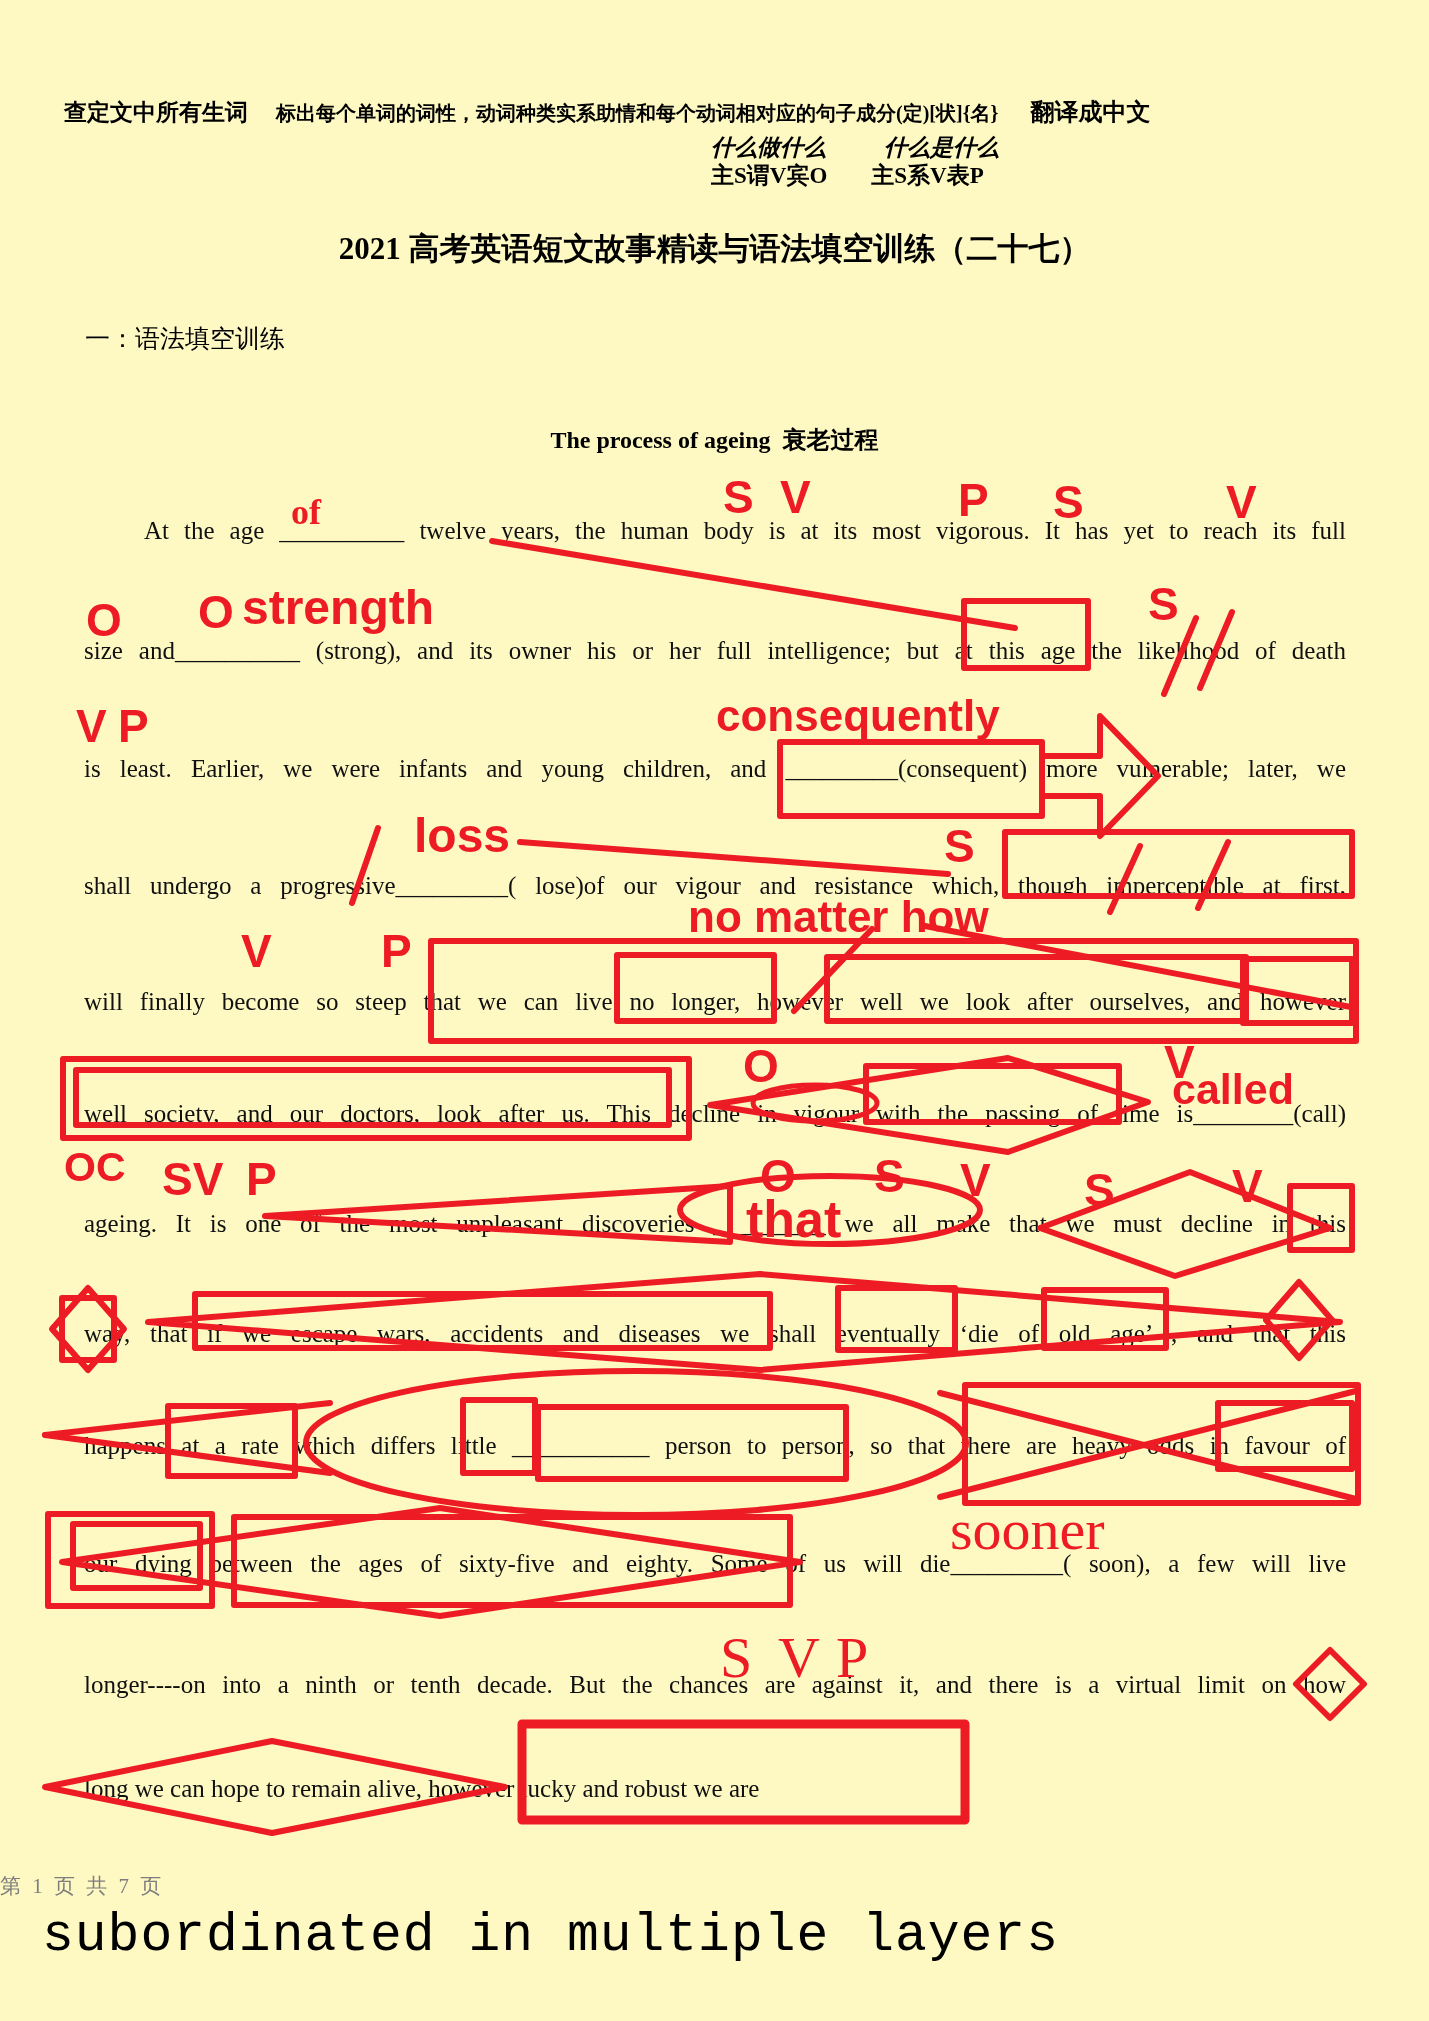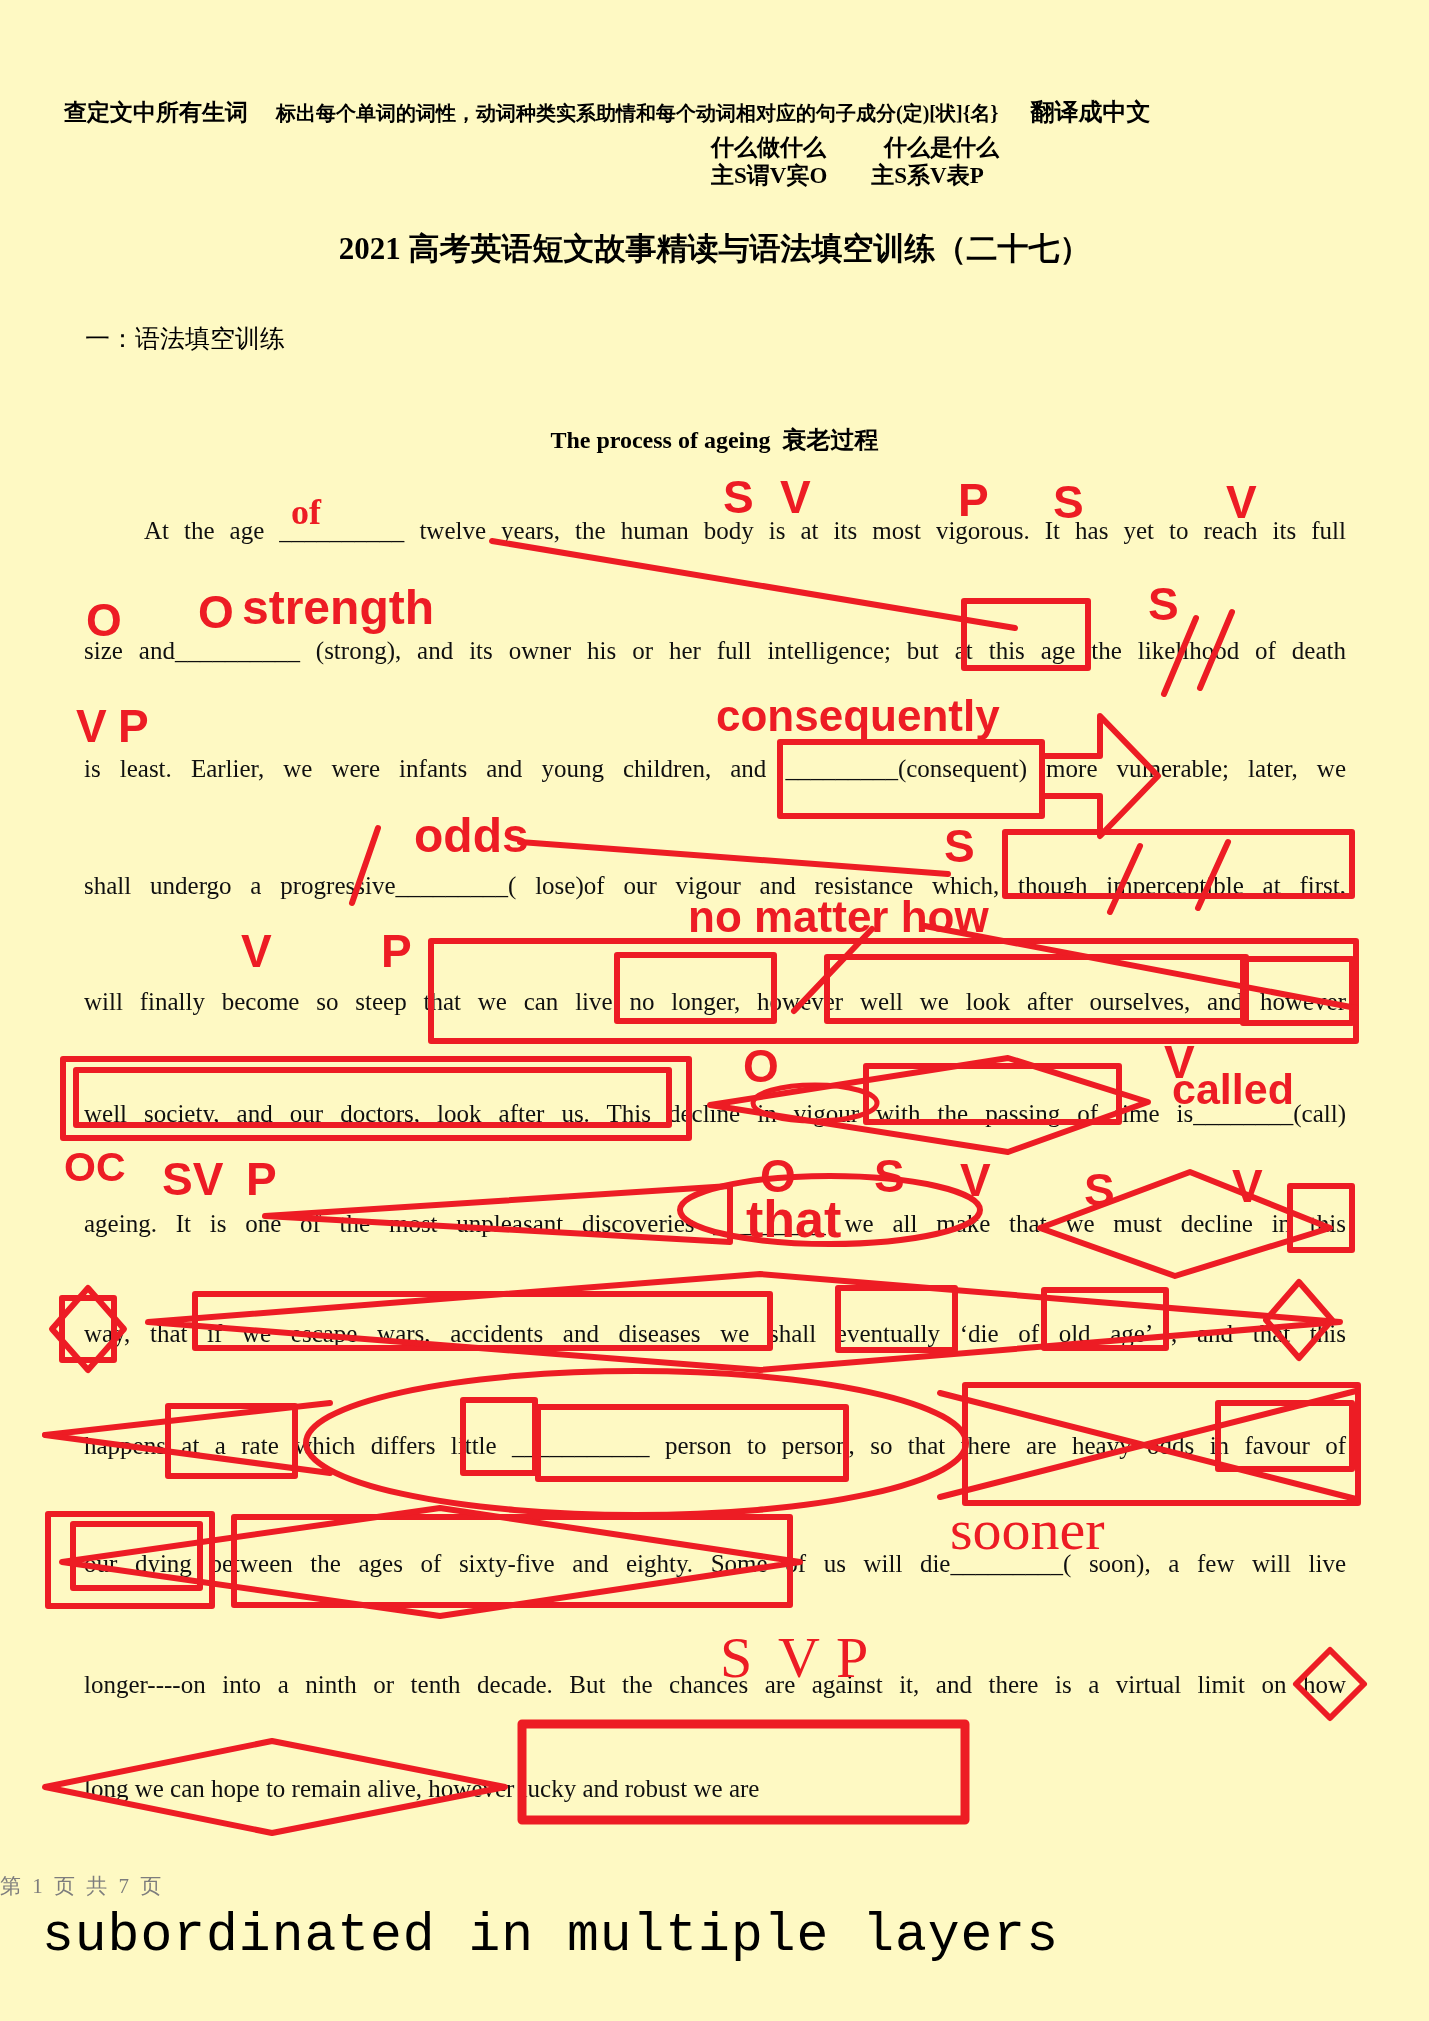--- a/index.html
+++ b/index.html
@@ -7,21 +7,21 @@
     position:relative; width:1429px; height:2021px; margin:0 auto;
     background:#fef9c3; overflow:hidden;
     font-family:"Liberation Serif", serif; color:#000;
   }
   .abs { position:absolute; }
   
   .header-row1 { left:64px; top:96px; white-space:nowrap; }
   .h1-part1 { font-size:23px; font-weight:bold; }
   .h1-part2 { font-size:20px; font-weight:bold; margin-left:28px; }
   .h1-part3 { font-size:24px; font-weight:bold; margin-left:32px; }
-  .header-row2 { left:711px; top:132px; font-size:23px; font-weight:bold; white-space:nowrap; }
+  .header-row2 { left:711px; top:132px; font-size:23px; font-weight:bold; white-space:nowrap;font-style:italic; }
   .header-row2 .gap { display:inline-block; width:58px; }
   .header-row3 { left:711px; top:160px; font-size:23px; font-weight:bold; white-space:nowrap; }
   .header-row3 .gap { display:inline-block; width:44px; }
   
   .doc-title { left:0; top:228px; width:100%; text-align:center; font-size:31px; font-weight:bold; }
   .section-heading { left:85px; top:322px; font-size:25px; }
   .passage-title { left:0; top:424px; width:100%; text-align:center; font-size:24px; font-weight:bold; }
   
   .pline {
     position:absolute; left:84px; width:1262px;
@@ -155,21 +155,21 @@
       <div class="red-label marker" style="left: 958px; top: 480px; font-size: 46px;">P</div>
       <div class="red-label marker" style="left: 1053px; top: 482px; font-size: 46px;">S</div>
       <div class="red-label marker" style="left: 1226px; top: 482px; font-size: 46px;">V</div>
       <div class="red-label marker" style="left: 86px; top: 600px; font-size: 46px;">O</div>
       <div class="red-label marker" style="left: 198px; top: 592px; font-size: 46px;">O</div>
       <div class="red-label marker" style="left: 242px; top: 586px; font-size: 48px;">strength</div>
       <div class="red-label marker" style="left: 1148px; top: 584px; font-size: 46px;">S</div>
       <div class="red-label marker" style="left: 76px; top: 706px; font-size: 46px;">V</div>
       <div class="red-label marker" style="left: 118px; top: 706px; font-size: 46px;">P</div>
       <div class="red-label marker" style="left: 716px; top: 696px; font-size: 44px;">consequently</div>
-      <div class="red-label marker" style="left: 414px; top: 814px; font-size: 48px;">odds</div>
+      <div class="red-label marker" style="left: 414px; top: 814px; font-size: 48px;">loss</div>
       <div class="red-label marker" style="left: 944px; top: 826px; font-size: 46px;">S</div>
       <div class="red-label marker" style="left: 688px; top: 897px; font-size: 44px;">no matter how</div>
       <div class="red-label marker" style="left: 241px; top: 931px; font-size: 46px;">V</div>
       <div class="red-label marker" style="left: 381px; top: 931px; font-size: 46px;">P</div>
       <div class="red-label marker" style="left: 743px; top: 1046px; font-size: 46px;">O</div>
       <div class="red-label marker" style="left: 1164px; top: 1042px; font-size: 46px;">V</div>
       <div class="red-label marker" style="left: 1172px; top: 1070px; font-size: 43px;">called</div>
       <div class="red-label marker" style="left: 64px; top: 1149px; font-size: 41px;">OC</div>
       <div class="red-label marker" style="left: 162px; top: 1159px; font-size: 46px;">SV</div>
       <div class="red-label marker" style="left: 246px; top: 1159px; font-size: 46px;">P</div>

